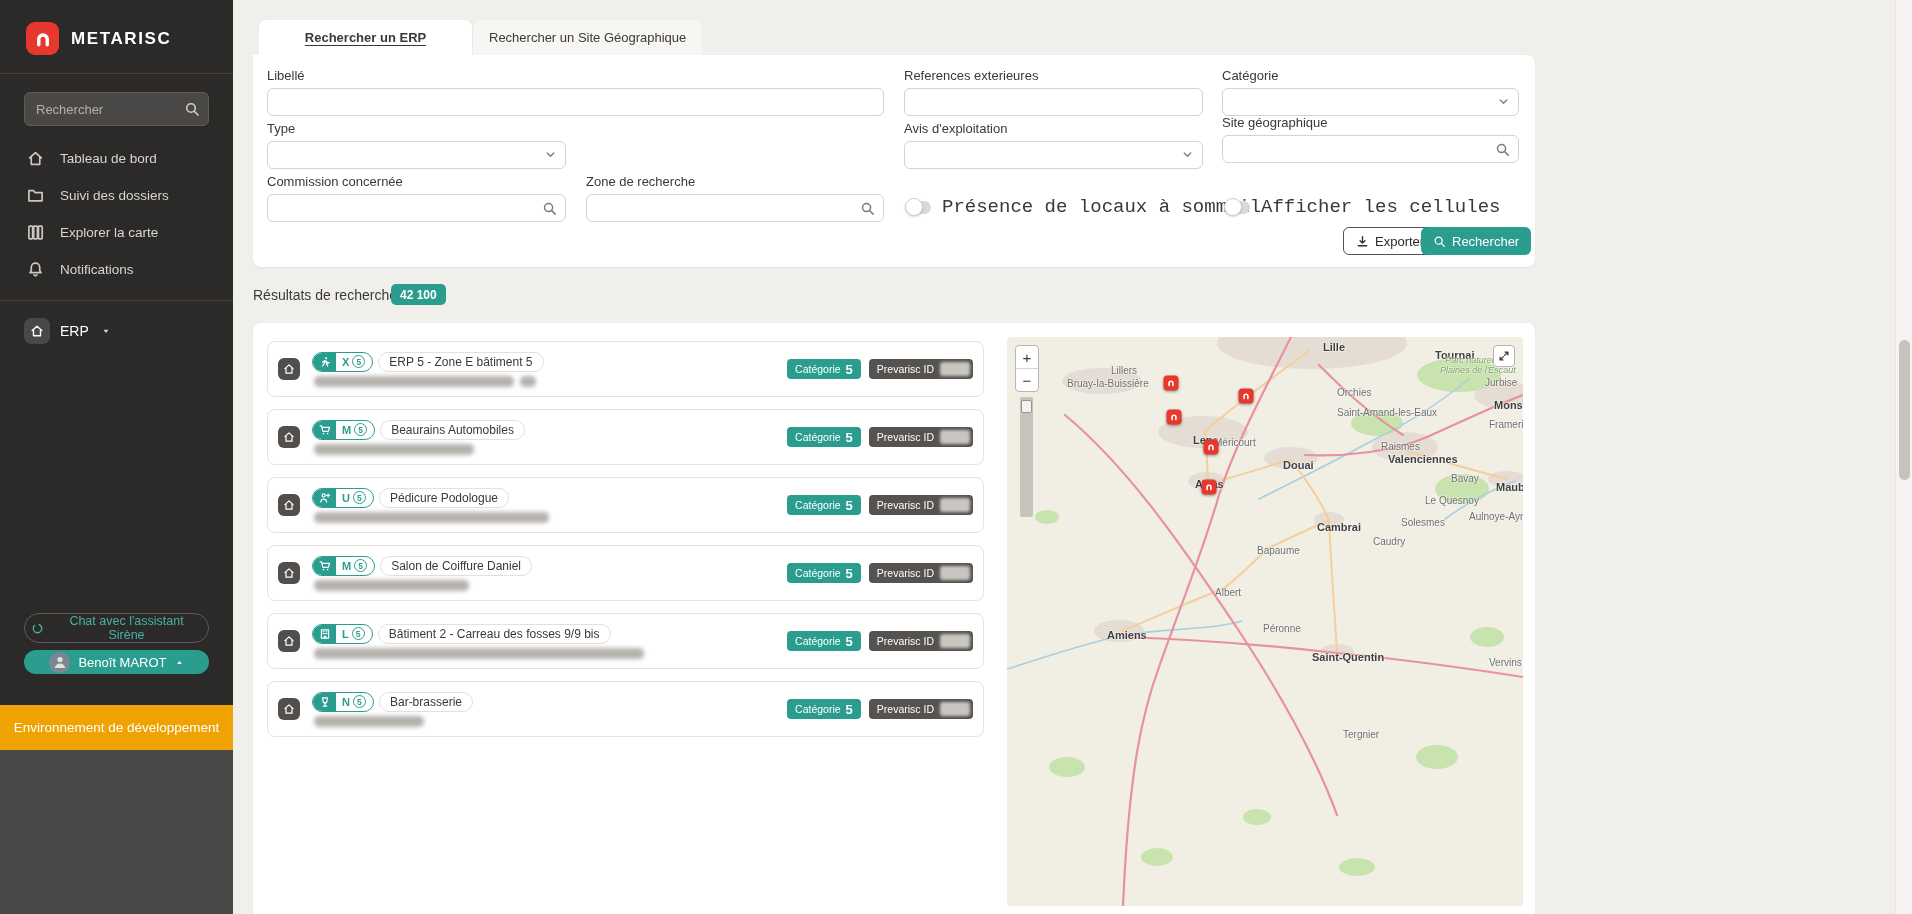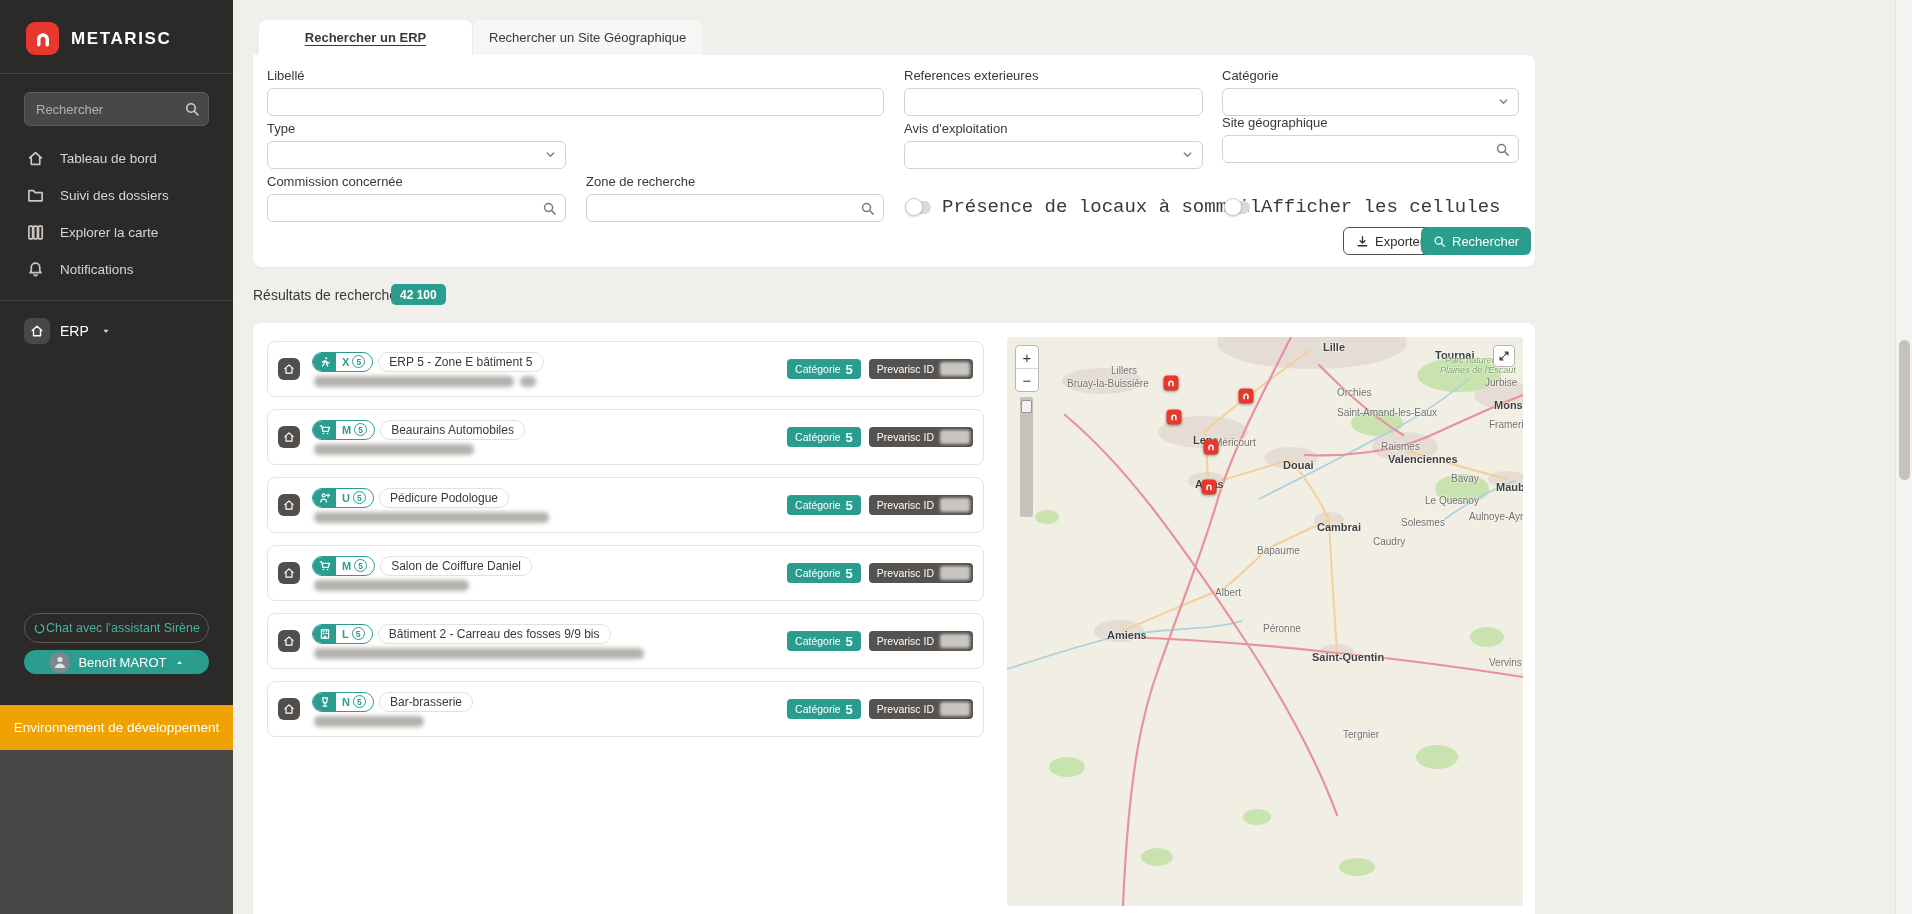--- a/index.html
+++ b/index.html
@@ -27,21 +27,21 @@
   .sb-search{position:relative;margin:18px 24px 14px;}
   .sb-search input{width:185px;height:34px;background:#4a4846;border:1px solid #5e5b58;border-radius:6px;color:#e8e6e3;padding:0 32px 0 11px;font-size:13px;font-family:inherit;outline:none;}
   .sb-search input::placeholder{color:#b3b0ad;}
   .sb-search .trail{position:absolute;right:9px;top:9px;color:#cfccc9;}
   .menu-item{display:flex;align-items:center;gap:16px;padding:10px 27px;color:#d8d5d2;font-size:13.5px;cursor:pointer;}
   .menu-item .icon{color:#c9c6c3;}
   .sb-divider2{height:1px;background:#45423f;margin-top:12px;}
   .erp-item{display:flex;align-items:center;gap:10px;margin:17px 24px;color:#fff;font-size:14px;cursor:pointer;}
   .erp-icon-box{width:26px;height:26px;border-radius:7px;background:#4a4846;display:flex;align-items:center;justify-content:center;color:#fff;}
   .erp-caret{color:#d8d5d2;margin-left:2px;}
-  .chat-btn{position:absolute;left:24px;top:613px;width:185px;height:30px;border-radius:15px;border:1px solid #5e5b58;background:transparent;color:#45b3a5;font-size:12.5px;display:flex;align-items:center;justify-content:center;font-family:inherit;cursor:pointer;}
+  .chat-btn{position:absolute;left:24px;top:613px;width:185px;height:30px;border-radius:15px;border:1px solid #5e5b58;background:transparent;color:#45b3a5;font-size:12.5px;display:flex;align-items:center;justify-content:center;gap:7px;font-family:inherit;cursor:pointer;}
   .user-btn{position:absolute;left:24px;top:650px;width:185px;height:24px;border-radius:15px;border:none;background:var(--accent-teal);color:#fff;font-size:13px;display:flex;align-items:center;justify-content:center;gap:8px;font-family:inherit;cursor:pointer;}
   .avatar{width:21px;height:21px;border-radius:50%;background:#7a8894;overflow:hidden;display:flex;align-items:center;justify-content:center;}
   .env-banner{position:absolute;left:0;top:705px;width:233px;height:45px;background:var(--env-orange);color:#fff;font-size:13.5px;display:flex;align-items:center;justify-content:center;}
   .below-banner{position:absolute;left:0;top:750px;width:233px;height:164px;background:#4a4847;}
 
   
   .tabs{position:absolute;left:259px;top:20px;display:flex;}
   .tab{height:35px;min-width:213px;padding:0 16px;display:flex;align-items:center;justify-content:center;font-size:13px;color:#3b3936;border-radius:8px 8px 0 0;cursor:pointer;}
   .tab.active{background:#fff;font-weight:bold;}
   .tab.active .tab-label{text-decoration:underline;text-underline-offset:3px;}

